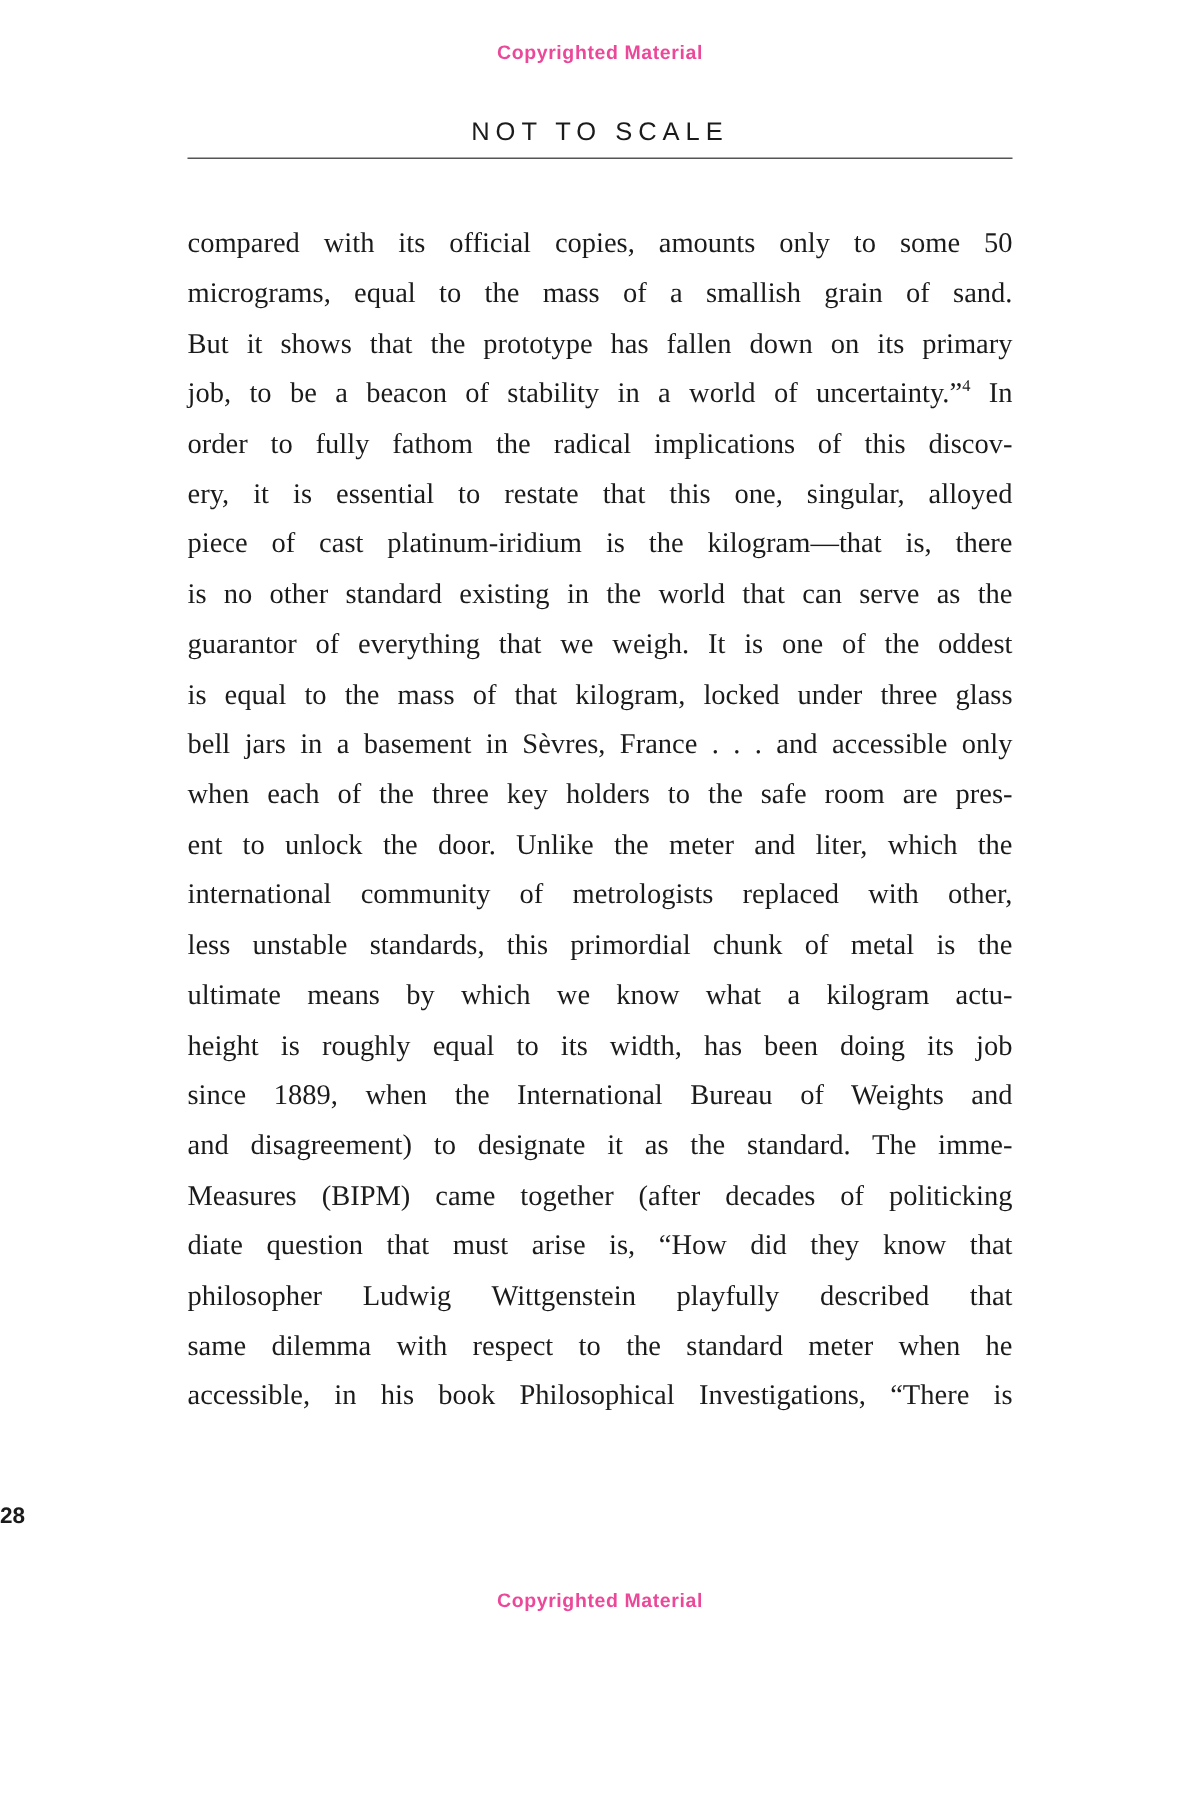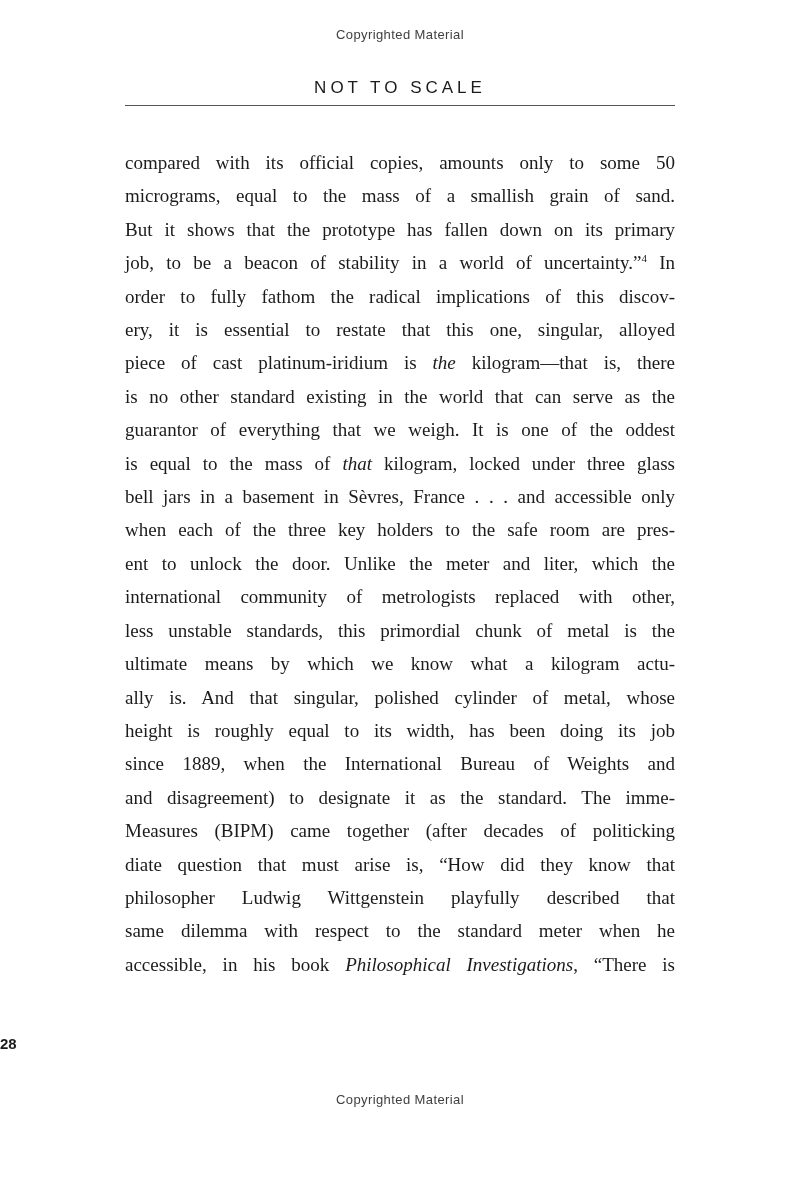--- a/index.html
+++ b/index.html
@@ -9,24 +9,24 @@
     overflow: hidden;
     font-family: "Liberation Serif", serif;
   }
   .page {
     width: 800px; height: 1200px;
     position: relative;
   }
   .banner {
     text-align: center;
     font-family: "Liberation Sans", sans-serif;
-    font-weight: 400;
+    font-weight: 700;
     font-size: 13px;
     letter-spacing: 0.4px;
-    color: #404040;
+    color: #ec4899;
   }
   .banner-top { padding-top: 27px; }
   .running-head {
     margin-top: 36px;
     text-align: center;
     font-family: "Liberation Sans", sans-serif;
     font-size: 17px;
     font-weight: 400;
     letter-spacing: 4px;
     color: #1b1b1b;
@@ -43,21 +43,21 @@
     font-size: 19px;
     line-height: 33.4px;
     color: #1b1b1b;
   }
   .line {
     text-align: justify;
     text-align-last: justify;
     -moz-text-align-last: justify;
     white-space: normal;
   }
-  .it { font-style: italic; }
+  .it { }
   sup {
     font-size: 11px;
     line-height: 0;
     vertical-align: super;
   }
   .page-number {
     margin-top: 54px;
     font-family: "Liberation Sans", sans-serif;
     font-weight: 700;
     font-size: 15px;
@@ -86,21 +86,20 @@
       <div class="line"><span>piece of cast platinum-iridium is </span><span class="it">the</span><span> kilogram—that is, there</span></div>
       <div class="line"><span>is no other standard existing in the world that can serve as the</span></div>
       <div class="line"><span>guarantor of everything that we weigh. It is one of the oddest</span></div>
       <div class="line"><span>is equal to the mass of </span><span class="it">that</span><span> kilogram, locked under three glass</span></div>
       <div class="line"><span>bell jars in a basement in Sèvres, France . . . and accessible only</span></div>
       <div class="line"><span>when each of the three key holders to the safe room are pres-</span></div>
       <div class="line"><span>ent to unlock the door. Unlike the meter and liter, which the</span></div>
       <div class="line"><span>international community of metrologists replaced with other,</span></div>
       <div class="line"><span>less unstable standards, this primordial chunk of metal is the</span></div>
       <div class="line"><span>ultimate means by which we know what a kilogram actu-</span></div>
-      <div class="line"><span>ally is. And that singular, polished cylinder of metal, whose</span></div>
       <div class="line"><span>height is roughly equal to its width, has been doing its job</span></div>
       <div class="line"><span>since 1889, when the International Bureau of Weights and</span></div>
       <div class="line"><span>and disagreement) to designate it as the standard. The imme-</span></div>
       <div class="line"><span>Measures (BIPM) came together (after decades of politicking</span></div>
       <div class="line"><span>diate question that must arise is, “How did they know that</span></div>
       <div class="line"><span>philosopher Ludwig Wittgenstein playfully described that</span></div>
       <div class="line"><span>same dilemma with respect to the standard meter when he</span></div>
       <div class="line"><span>accessible, in his book </span><span class="it">Philosophical Investigations</span><span>, “There is</span></div>
     </div>
 

